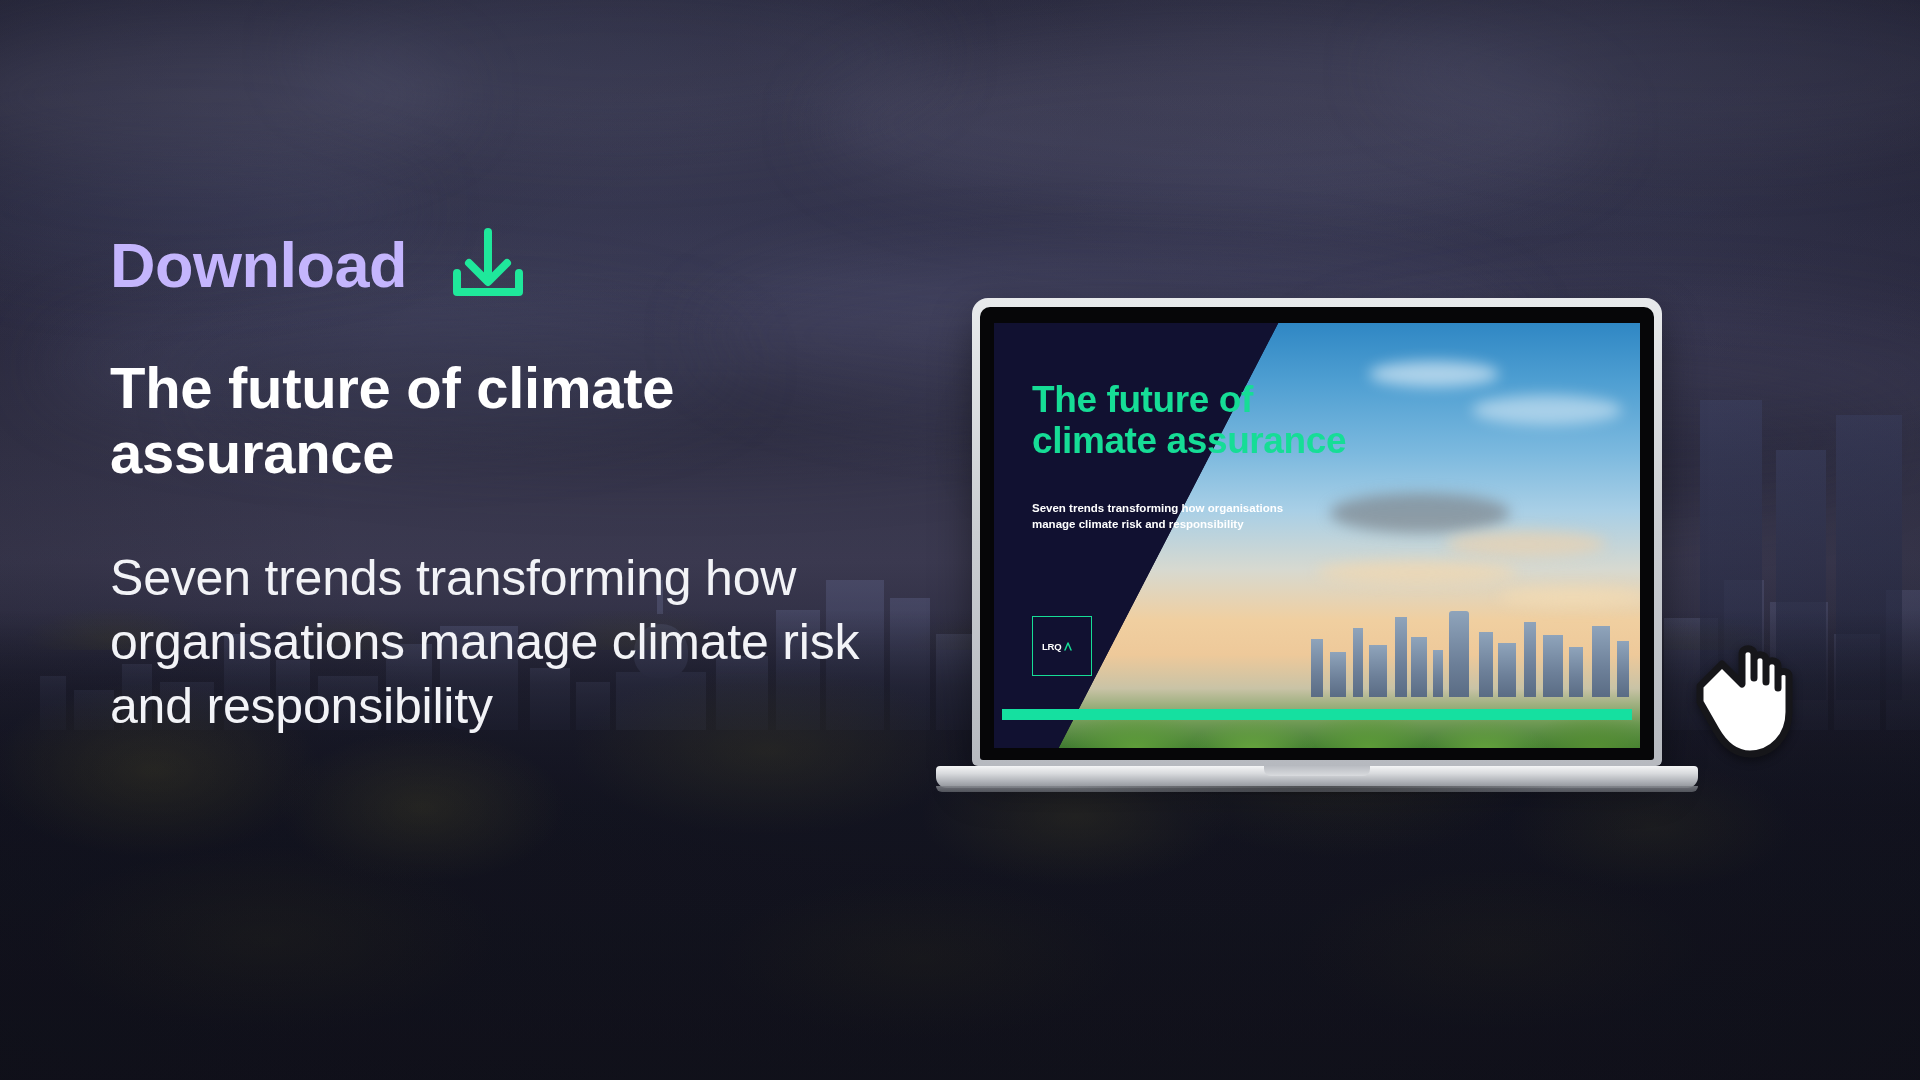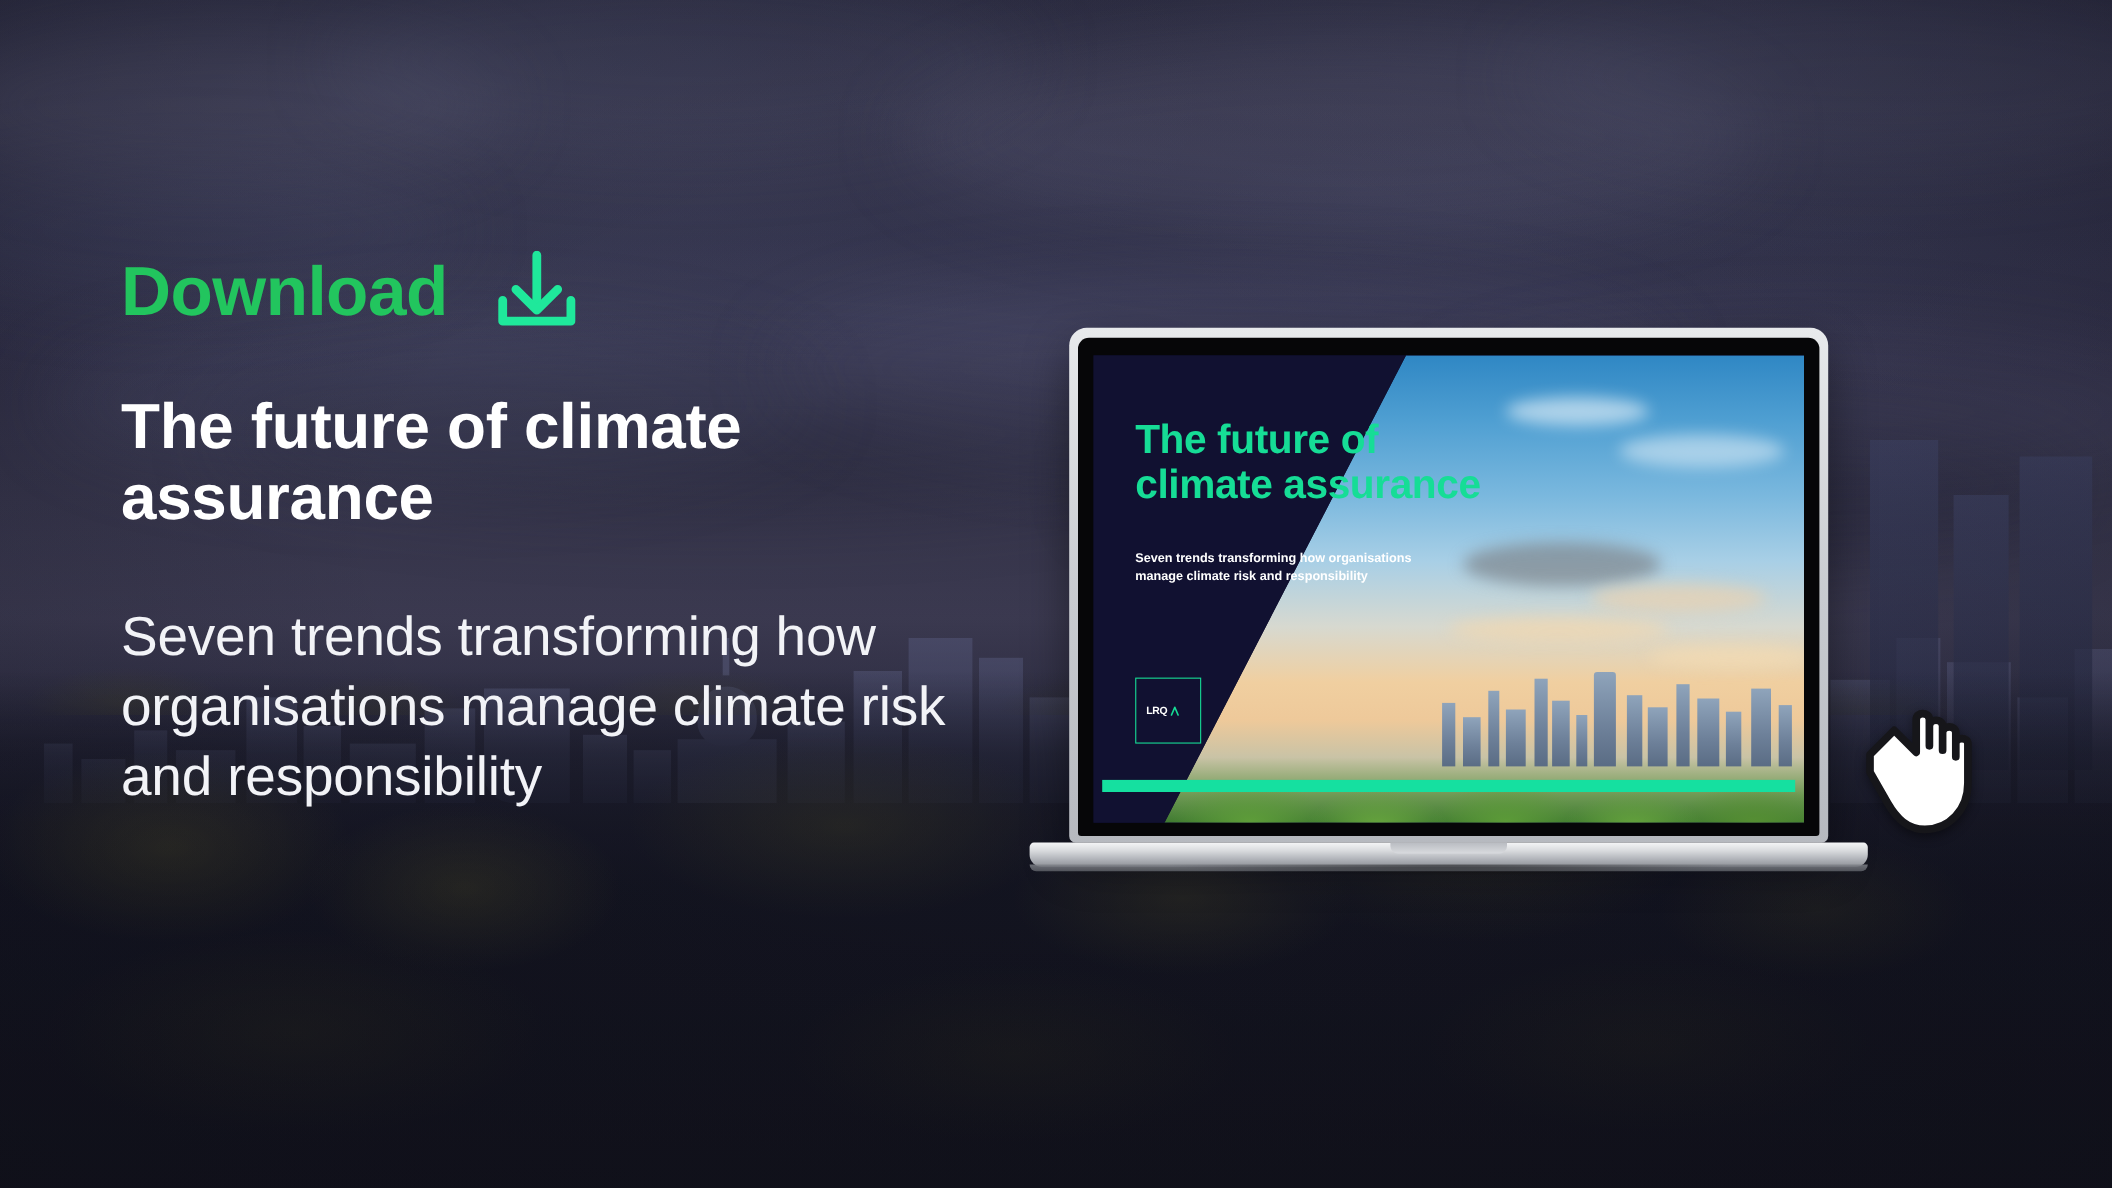--- a/index.html
+++ b/index.html
@@ -118,21 +118,21 @@
   .copy {
     position:absolute;
     left:110px; top:228px;
     width:880px;
   }
   .download-row {
     display:flex; align-items:center; gap:38px;
     margin-bottom:54px;
   }
   .download-label {
-    color:#22c55e;
+    color:#c4b5fd;
     font-size:63px;
     font-weight:bold;
     letter-spacing:-.5px;
     line-height:1;
   }
   .download-icon { display:block; }
 
   .headline {
     color:#ffffff;
     font-size:58px;

